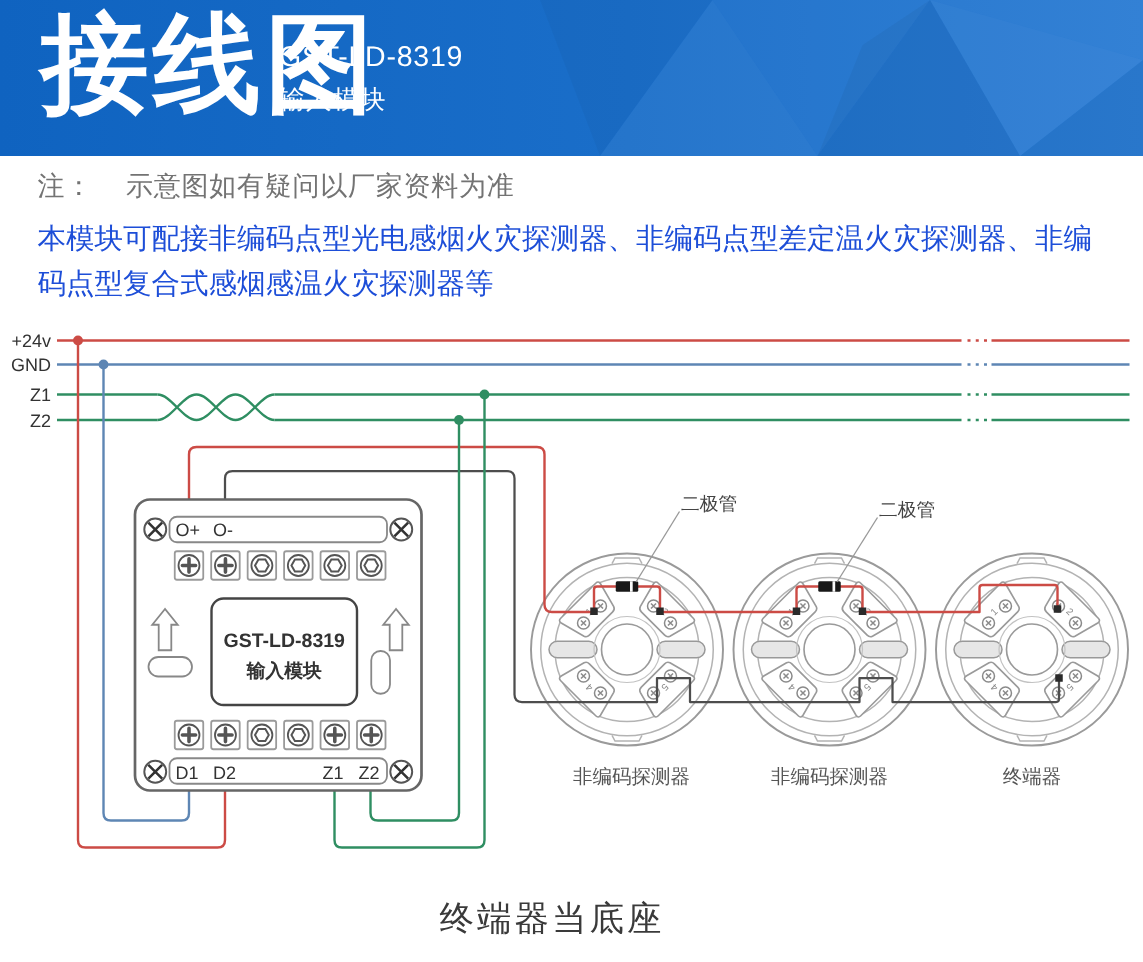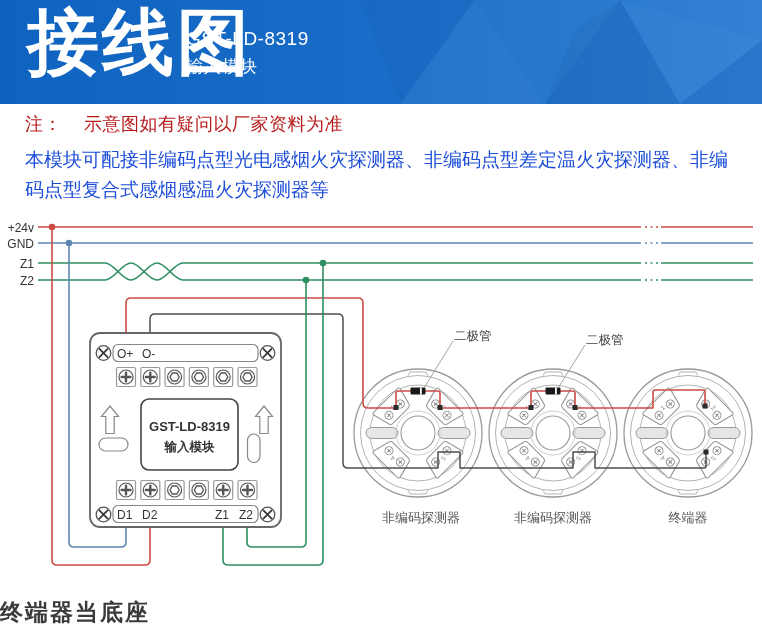--- a/index.html
+++ b/index.html
@@ -12,31 +12,31 @@
   .banner svg{position:absolute;left:0;top:0;}
   .banner-title{
     position:absolute;left:27px;top:20px;
     font-size:72px;font-weight:bold;color:#ffffff;letter-spacing:3px;line-height:56px;font-family:Liberation Mono, monospace;
   }
   .banner-sub{position:absolute;left:186px;top:28px;color:#ffffff;}
   .banner-sub .sub1{font-size:19px;letter-spacing:0.5px;}
   .banner-sub .sub2{font-size:17px;margin-top:5px;letter-spacing:1px;}
   .note-line{
     position:absolute;left:25px;top:112px;font-size:18px;letter-spacing:0.5px;
-    color:#b91c1c;white-space:nowrap;
+    color:#737373;white-space:nowrap;
   }
   .note-line .note-prefix{margin-right:22px;}
   .description{
     position:absolute;left:25px;top:145px;width:715px;
     font-size:19px;line-height:30px;color:#1d4ed8;letter-spacing:0px;
   }
   .diagram{position:absolute;left:0;top:0;width:762px;height:641px;}
   .caption{
-    position:absolute;left:0;top:597px;width:736px;text-align:left;
-    font-size:23px;color:#3a3a3a;letter-spacing:2px;font-weight:bold;
+    position:absolute;left:0;top:597px;width:736px;text-align:center;
+    font-size:23px;color:#3a3a3a;letter-spacing:2px;
   }
   svg text{font-family:"Liberation Sans","DejaVu Sans",sans-serif;}
 </style>
 </head>
 <body>
 
 <div class="banner">
   <svg width="762" height="104" viewBox="0 0 762 104" aria-hidden="true">
     <defs>
       <linearGradient id="bgrad" x1="0" y1="0" x2="1" y2="0">

